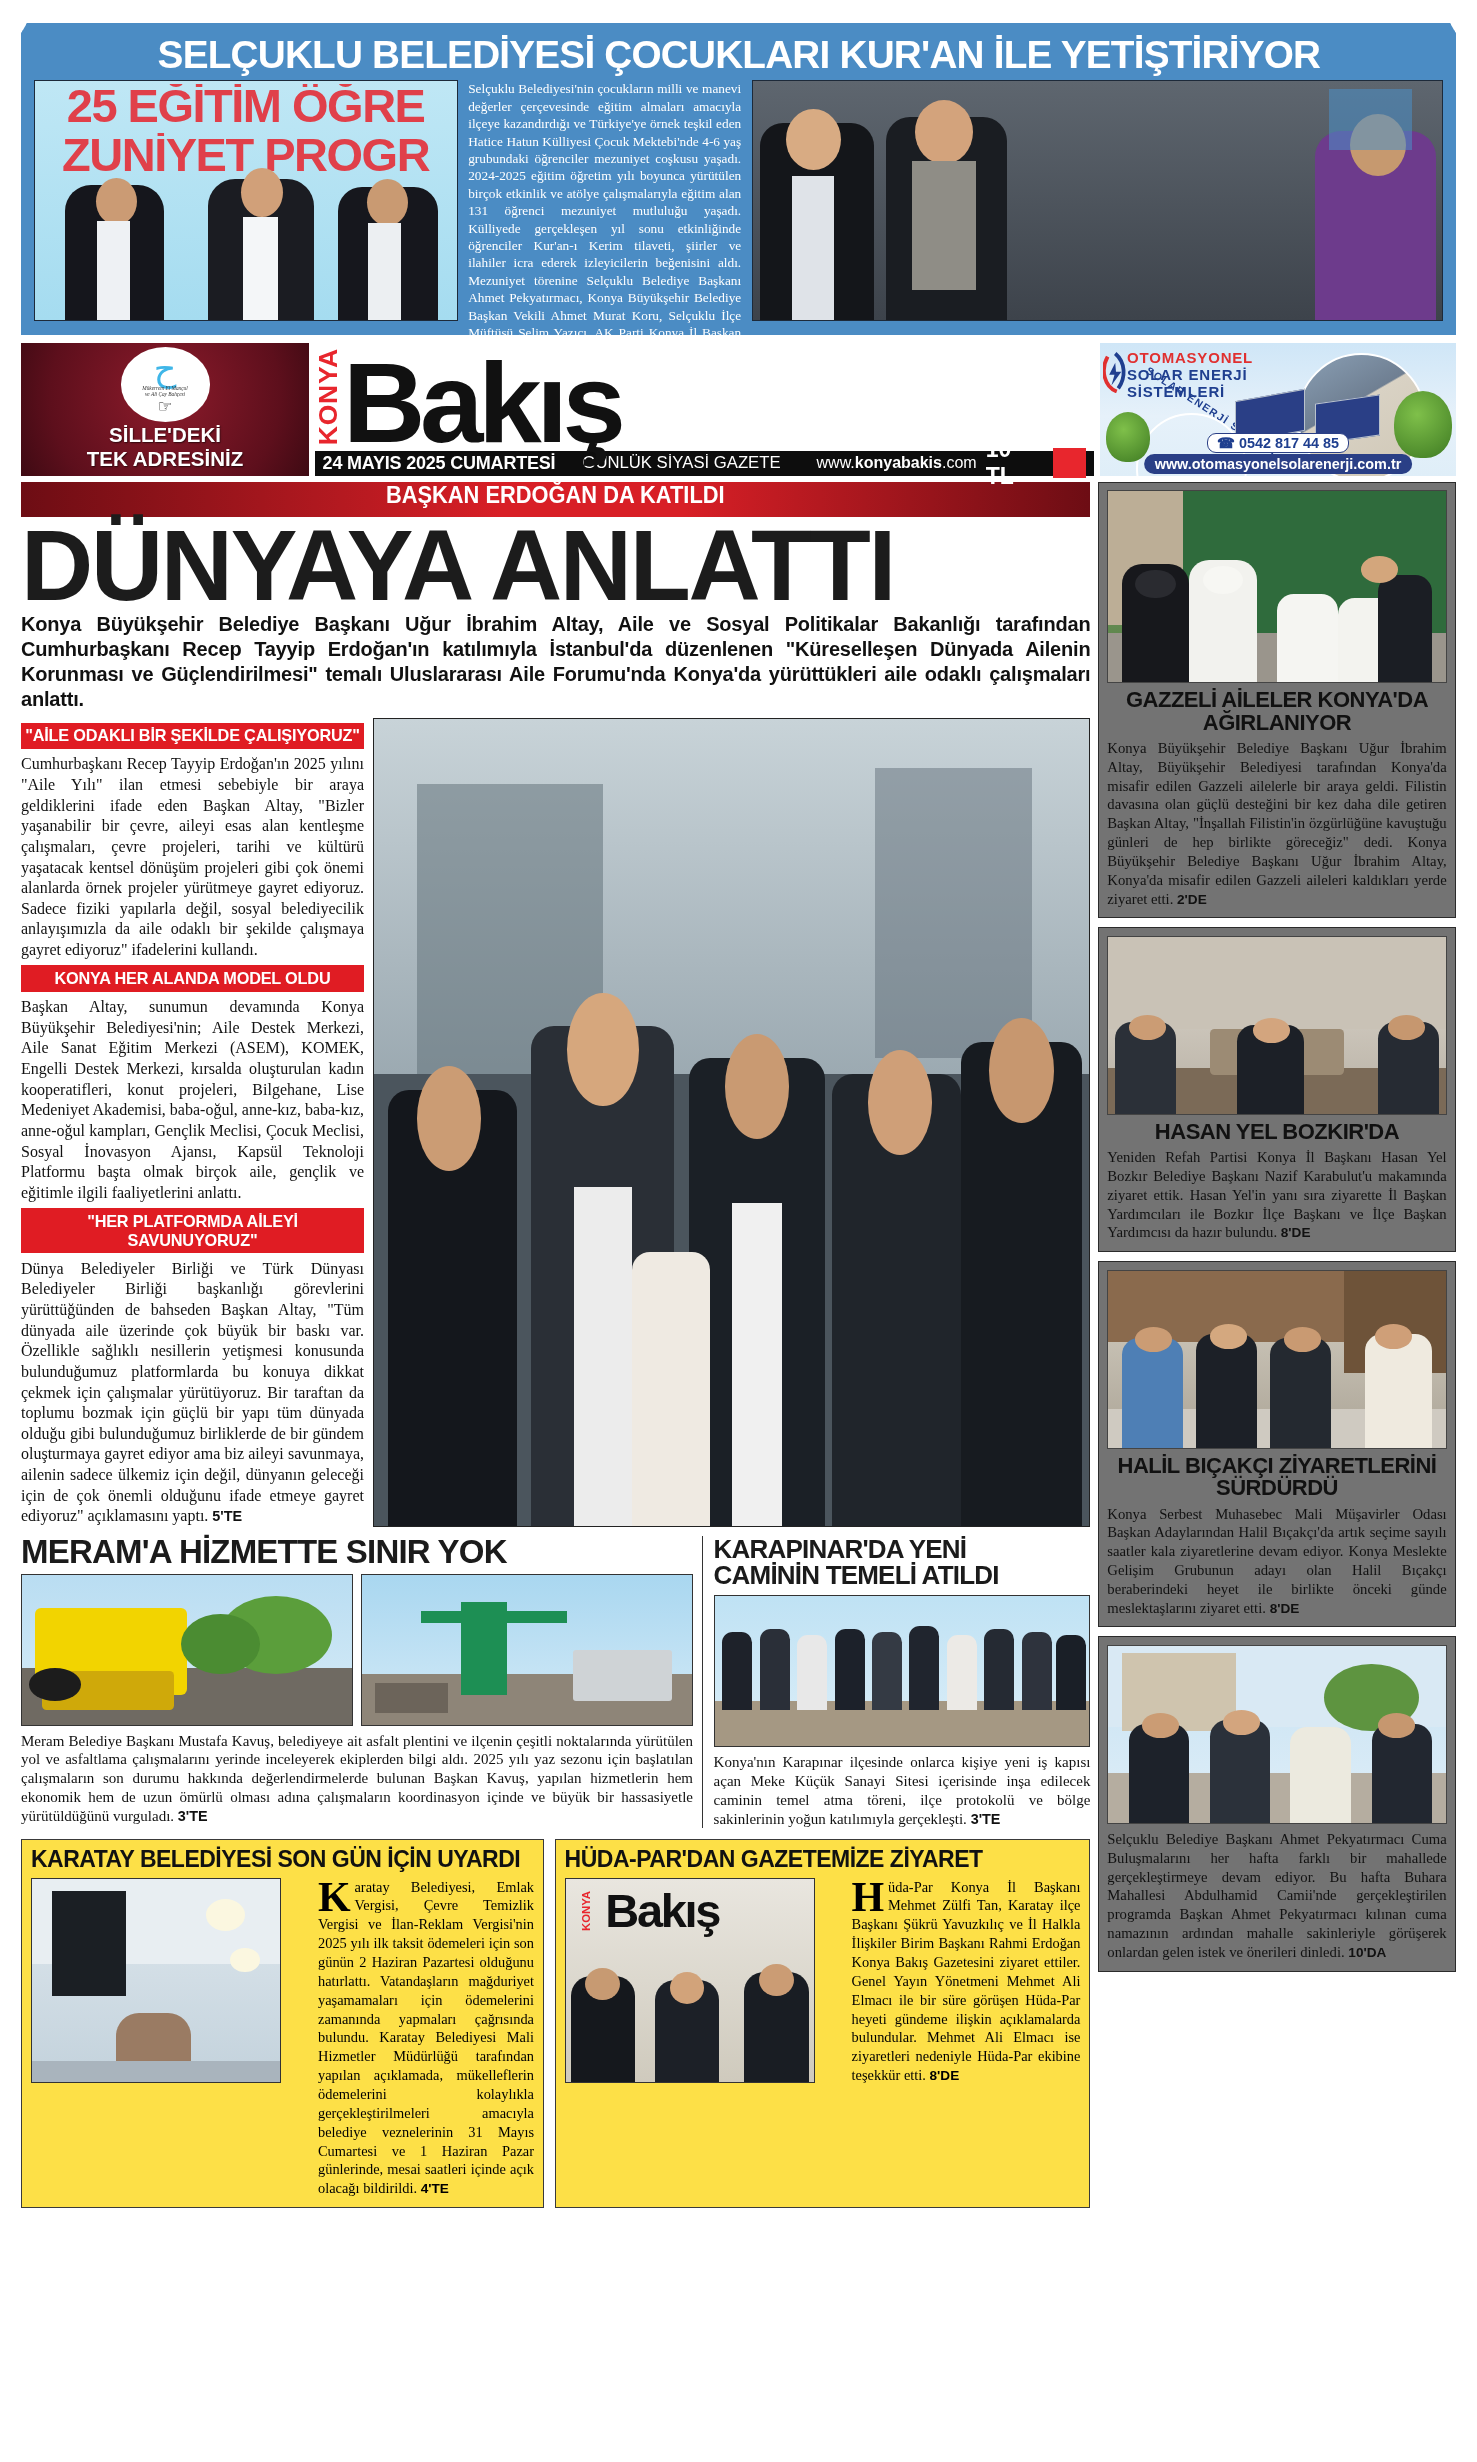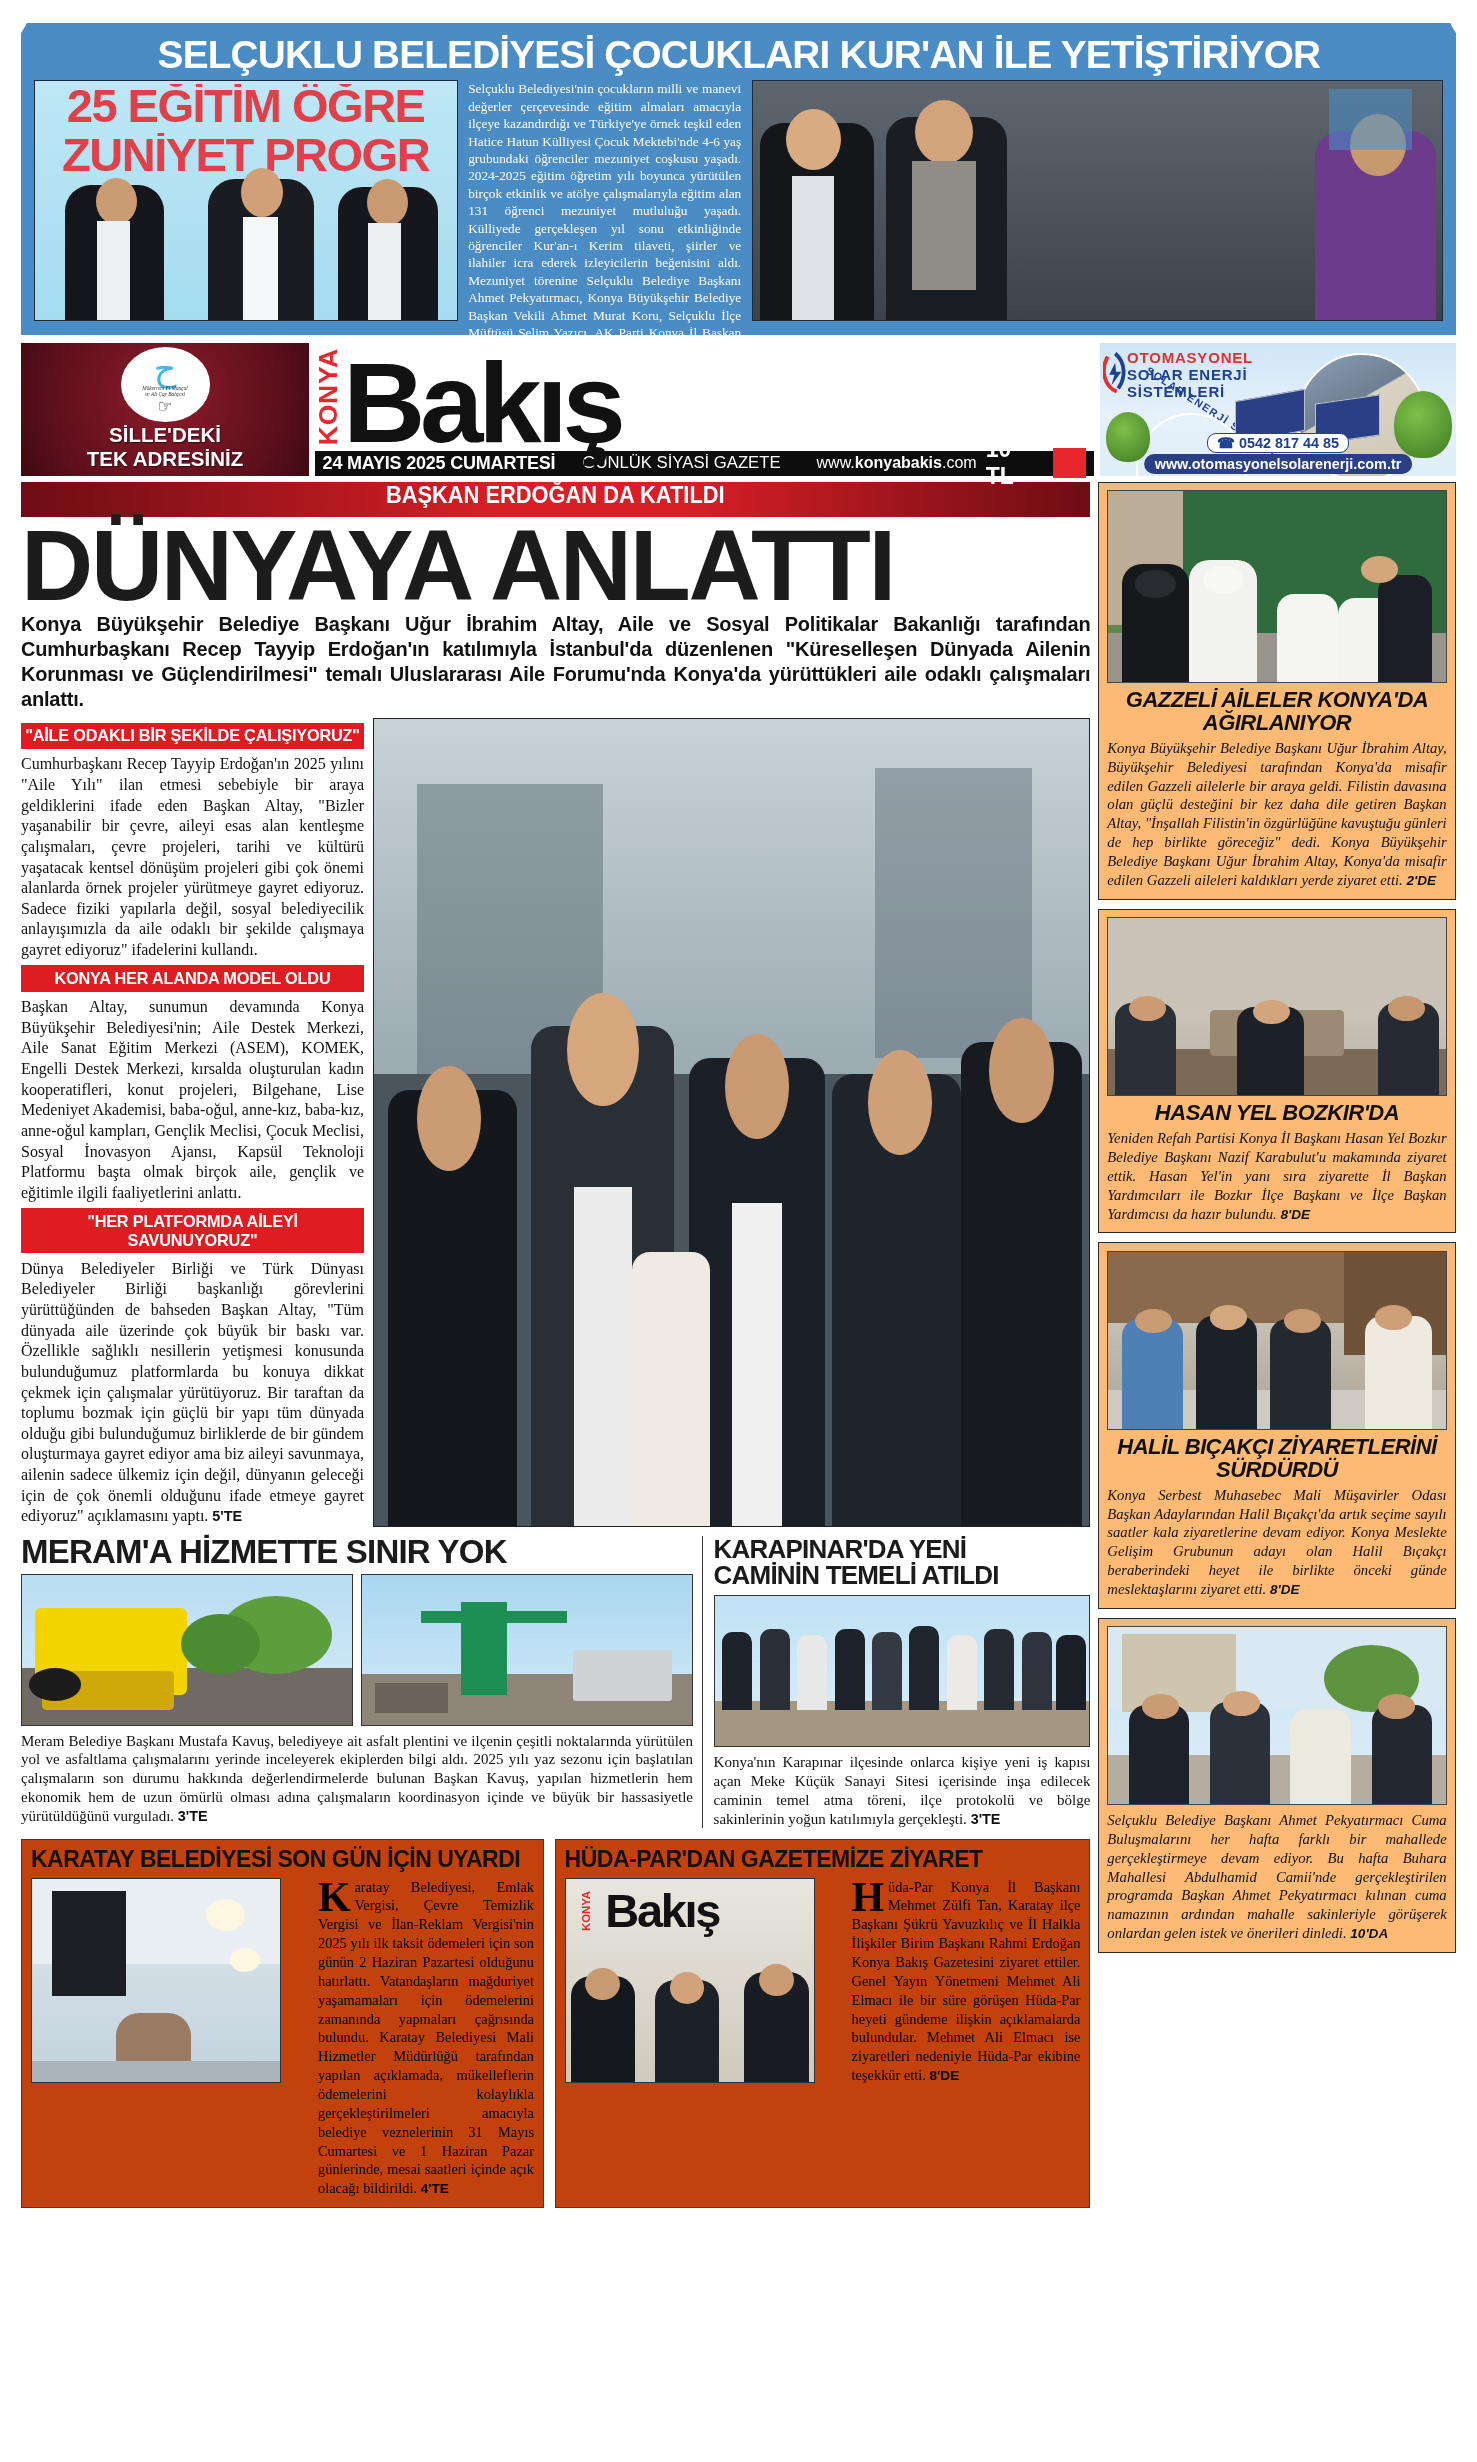--- a/index.html
+++ b/index.html
@@ -163,43 +163,42 @@
   }
   .h-black-sm { font-size: 26px; line-height: 1.02; }
   .photo-pair { display: flex; gap: 7.6px; margin: 6px 0 6px 0; }
   .photo-pair > div { flex: 1 1 0; height: 152px; border: 0.8px solid #333; overflow: hidden; position: relative; }
   .kp-photo { height: 152px; border: 0.8px solid #333; margin: 6px 0; overflow: hidden; position: relative; }
   .bodytext.small { font-size: 15px; line-height: 1.26; }
 
   
   .row3 { display: flex; gap: 10.6px; margin-top: 10.6px; }
   .box {
-    background: #c2410c; border: 1.5px solid #3a3a3a; padding: 7.6px 9px 9px 9px;
+    background: #fde047; border: 1.5px solid #3a3a3a; padding: 7.6px 9px 9px 9px;
     position: relative;
   }
   .box.karatay { flex: 0 0 523px; }
   .box.hudapar { flex: 1 1 auto; }
   .box-title {
     font-family: "Liberation Sans", sans-serif; font-weight: bold; font-size: 23px;
     color: #111; letter-spacing: -0.5px; line-height: 1.04; margin-bottom: 6px; white-space: nowrap;
   }
   .box-inner { display: flex; gap: 9px; }
   .box-photo { flex: 0 0 250px; height: 205px; border: 0.8px solid #333; overflow: hidden; position: relative; }
   .box-text { flex: 1 1 auto; font-family: "Liberation Serif", serif; font-size: 14.4px; line-height: 1.31; text-align: justify; margin-left: 28px; }
   .dropcap::first-letter {
     float: left; font-size: 42px; line-height: 0.82; font-weight: bold; padding-right: 3.8px; padding-top: 2.3px;
     font-family: "Liberation Serif", serif;
   }
   .box-text b { font-family: "Liberation Sans", sans-serif; font-weight: bold; font-size: 13.6px; }
 
   
   .side-card {
-    background: #fdba74; border: 1.5px solid #2b2b2b; padding: 7.6px 8.3px 9px 8.3px;
+    background: #737373; border: 1.5px solid #2b2b2b; padding: 7.6px 8.3px 9px 8.3px;
     margin-bottom: 9px;
-    font-style: italic;
   }
   .side-photo { width: 100%; height: 179px; border: 0.8px solid #444; overflow: hidden; position: relative; margin-bottom: 6px; }
   .side-photo.tall { height: 193px; }
   .side-title {
     font-family: "Liberation Sans", sans-serif; font-weight: bold; font-size: 22px;
     color: #111; text-align: center; line-height: 1.03; letter-spacing: -0.5px; margin-bottom: 4.5px;
   }
   .side-text { font-family: "Liberation Serif", serif; font-size: 14.7px; line-height: 1.28; text-align: justify; color: #111; }
   .side-text b { font-family: "Liberation Sans", sans-serif; font-weight: bold; font-size: 13.6px; }
 

